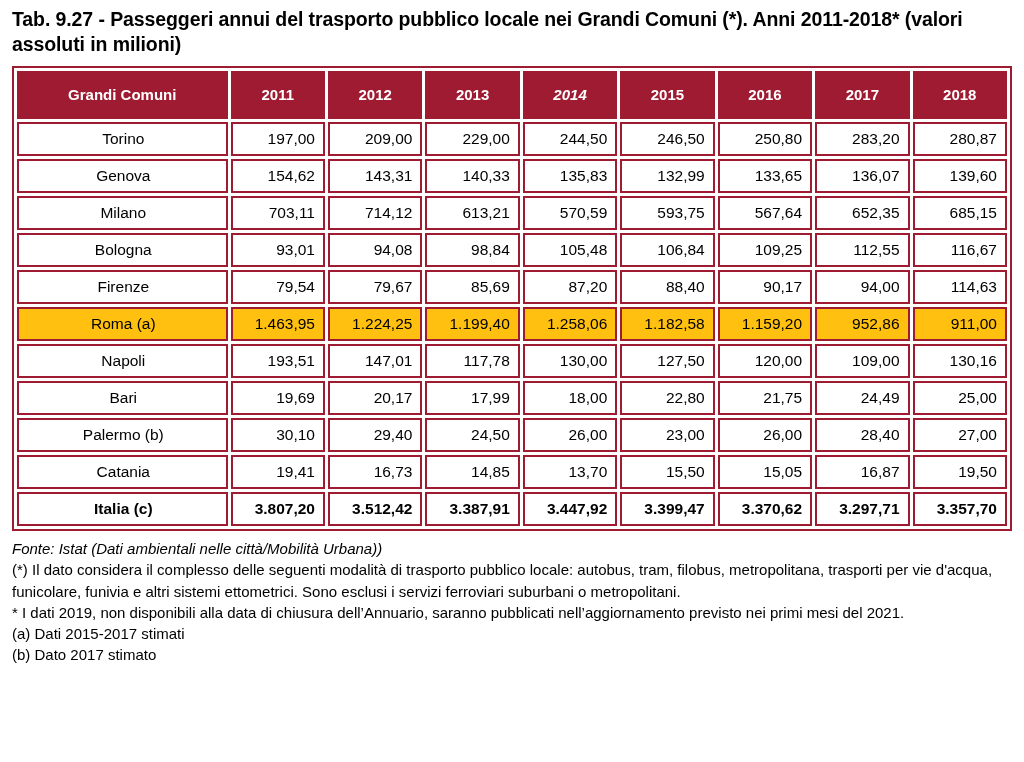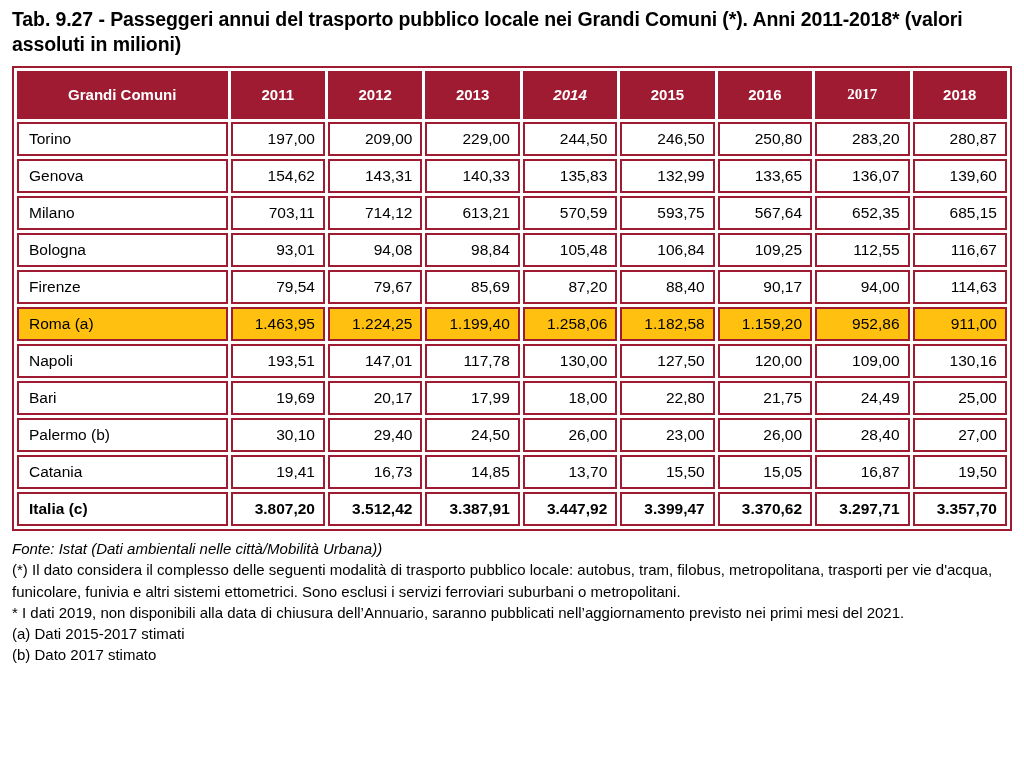--- a/index.html
+++ b/index.html
@@ -40,21 +40,21 @@
   }
   td{
     border:2px solid var(--red);
     font-size:15.5px;
     height:34px;
     padding:2px 8px;
     background:#ffffff;
     white-space:nowrap;
     overflow:hidden;
   }
-  td.name{text-align:left;padding-left:10px;}
+  td.name{text-align:center;padding-left:10px;}
   td.num{text-align:right;}
   tr.highlight td{background:var(--yellow);}
   tr.total td{font-weight:bold;}
   .footnotes{margin-top:7px;font-size:15px;line-height:1.42;}
   .footnotes p{margin:0;}
   .fn-fonte{font-style:italic;}
   .fn-clipped{height:5px;overflow:hidden;}
 </style>
 </head>
 <body>
@@ -67,21 +67,21 @@
     <table>
       <thead>
         <tr id="header-row">
             <th style="width: 21.8%;">Grandi Comuni</th>
             <th style="width: 9.775%; margin-left: 12px;">2011</th>
             <th style="width: 9.775%;">2012</th>
             <th style="width: 9.775%;">2013</th>
             <th style="width: 9.775%; font-style: italic;">2014</th>
             <th style="width: 9.775%;">2015</th>
             <th style="width: 9.775%; margin-left: 23px;">2016</th>
-            <th style="width: 9.775%; font-family: Liberation Serif, serif;">2017</th>
+            <th style="width: 9.775%;">2017</th>
             <th style="width: 9.775%;">2018</th>
           </tr>
       </thead>
       <tbody id="table-body">
           <tr>
             <td class="name">Torino</td>
             <td class="num">197,00</td>
             <td class="num">209,00</td>
             <td class="num">229,00</td>
             <td class="num">244,50</td>

